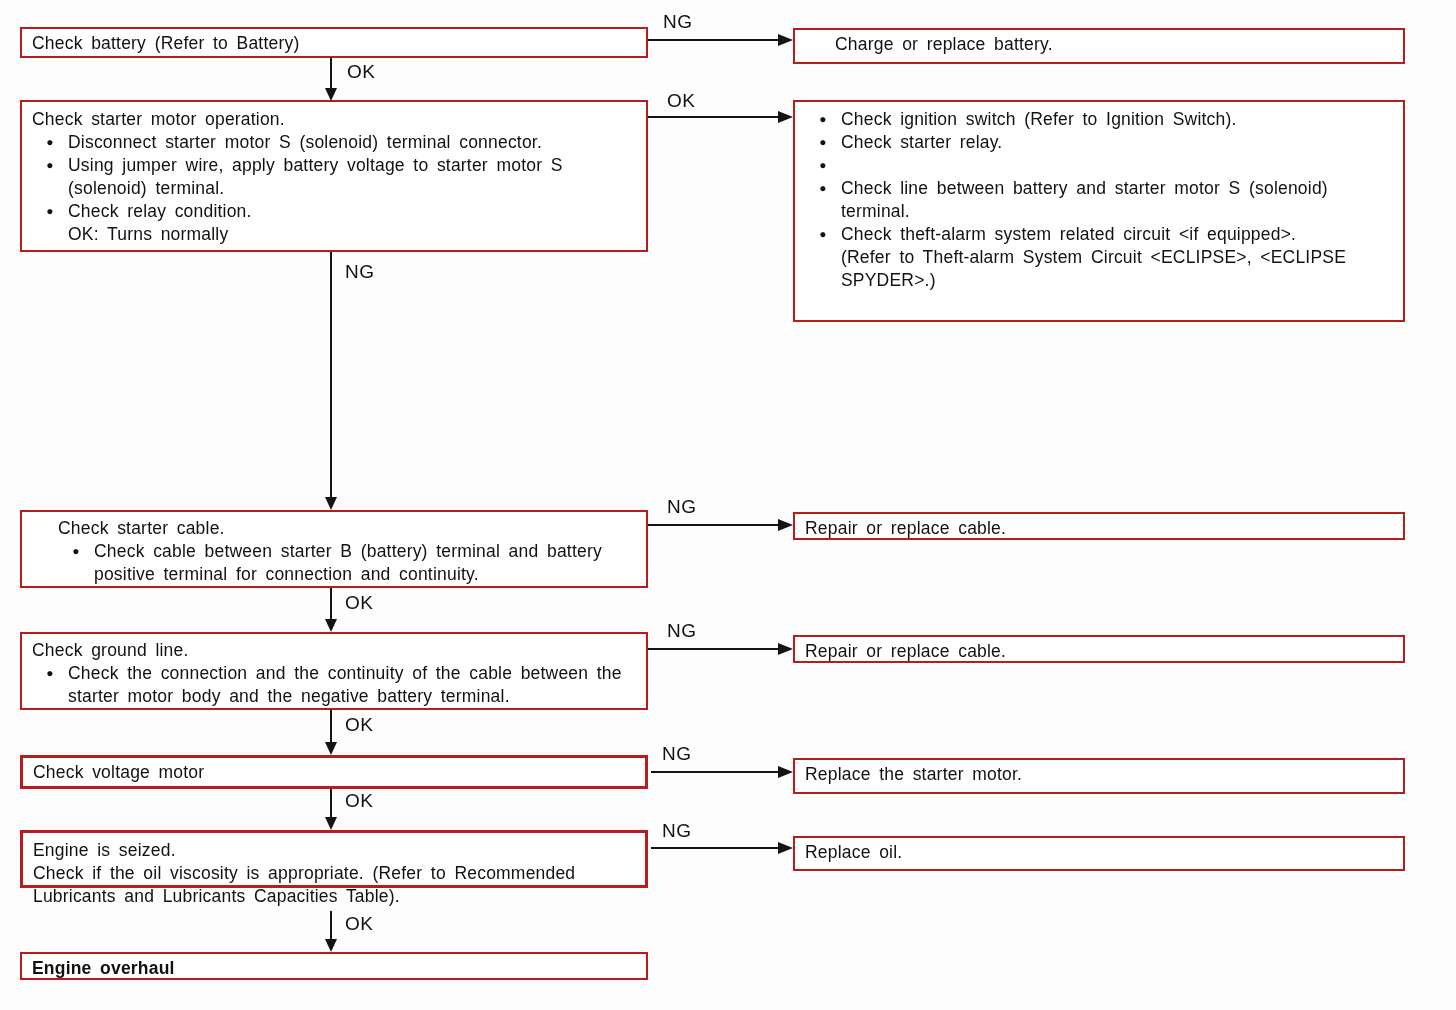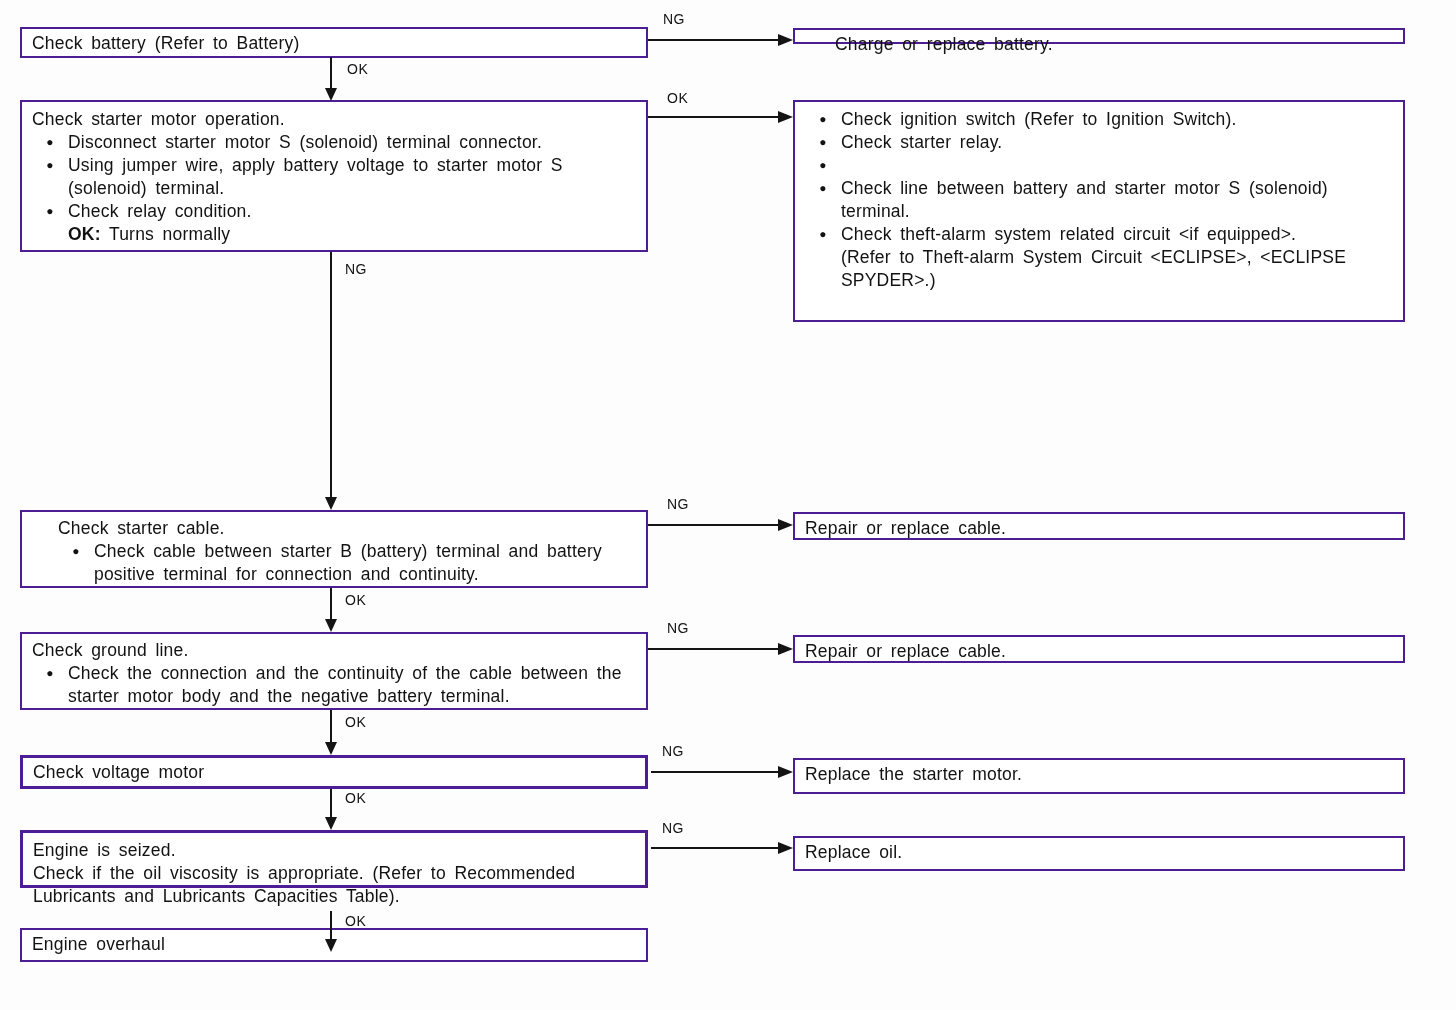--- a/index.html
+++ b/index.html
@@ -12,21 +12,21 @@
     width: 1456px;
     height: 1010px;
     background: #fdfdfd;
     font-family: "Liberation Sans", sans-serif;
     color: #121212;
     overflow: hidden;
   }
   .box {
     position: absolute;
     box-sizing: border-box;
-    border: 2px solid #4c1d95;
+    border: 2px solid #b91c1c;
     background: #ffffff;
     font-size: 17.5px;
     line-height: 23px;
     letter-spacing: 0.2px;
     word-spacing: 3.5px;
     padding: 3px 8px 3px 10px;
   }
   .lbox { left: 20px; width: 628px; }
   .rbox { left: 793px; width: 612px; }
   .thick { border-width: 3px; }
@@ -35,21 +35,21 @@
     display: flex;
     align-items: flex-start;
   }
   .bullet {
     flex: 0 0 36px;
     text-align: center;
     font-size: 12px;
     line-height: 23px;
   }
   .btext { flex: 1 1 auto; }
-  .bold { font-weight: bold; text-align: center; }
+  .bold { font-weight: normal; text-align: center; }
   .vline {
     position: absolute;
     width: 2px;
     background: #141414;
   }
   .vhead {
     position: absolute;
     width: 0; height: 0;
     border-left: 6px solid transparent;
     border-right: 6px solid transparent;
@@ -62,21 +62,21 @@
   }
   .hhead {
     position: absolute;
     width: 0; height: 0;
     border-top: 6px solid transparent;
     border-bottom: 6px solid transparent;
     border-left: 15px solid #141414;
   }
   .lab {
     position: absolute;
-    font-size: 14px;
+    font-size: 19px;
     letter-spacing: 0.5px;
   }
 </style>
 </head>
 <body>
 
 <div class="stage">
 
   <div class="box lbox" style="top:27px; height:31px;">
     <div class="title">Check battery (Refer to Battery)</div>
@@ -122,25 +122,25 @@
 
   <div class="box lbox thick" style="top:755px; height:34px;">
     <div class="title">Check voltage motor</div>
   </div>
 
   <div class="box lbox thick" style="top:830px; height:58px; padding-top:6px;">
     <div class="title">Engine is seized.</div>
     <div>Check if the oil viscosity is appropriate. (Refer to Recommended Lubricants and Lubricants Capacities Table).</div>
   </div>
 
-  <div class="box lbox" style="top:928px; height:34px;">
+  <div class="box lbox" style="top:952px; height:28px;font-weight:bold;">
     <div class="title">Engine overhaul</div>
   </div>
 
-  <div class="box rbox" style="top:28px; height:16px;padding-left:40px;">
+  <div class="box rbox" style="top:28px; height:36px;padding-left:40px;">
     <div class="title">Charge or replace battery.</div>
   </div>
 
   <div class="box rbox" style="top:100px; height:222px; padding-top:6px;">
     <div class="bullet-row">
       <span class="bullet">●</span>
       <div class="btext">Check ignition switch (Refer to Ignition Switch).</div>
     </div>
     <div class="bullet-row">
       <span class="bullet">●</span>

